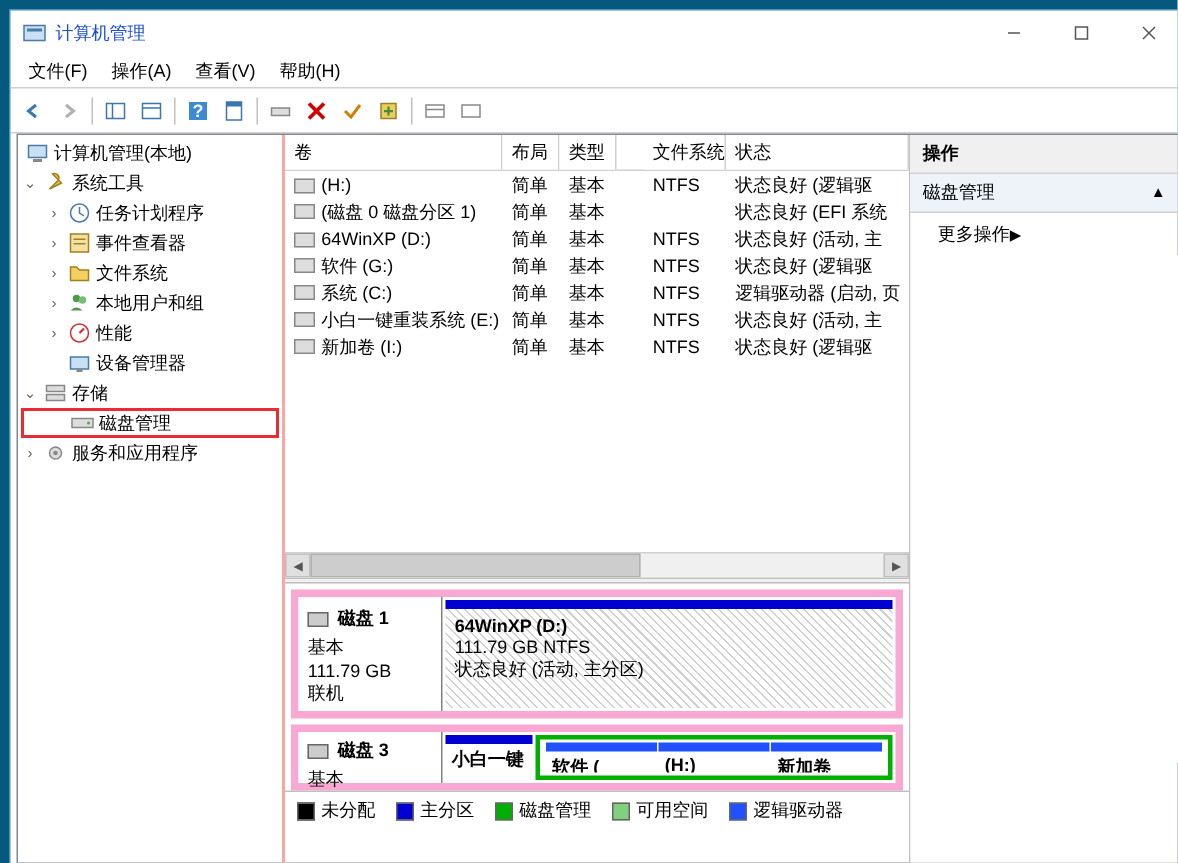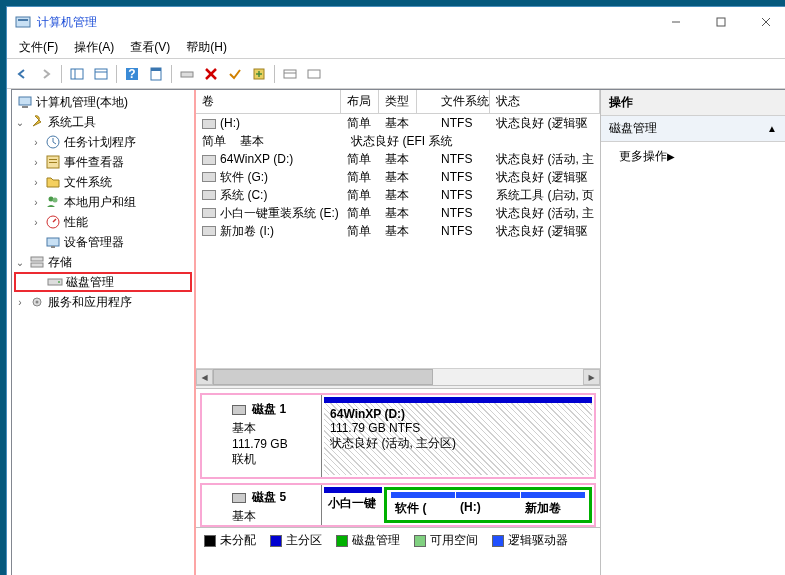--- a/index.html
+++ b/index.html
@@ -34,21 +34,21 @@
 .vol-cell { padding: 1px 6px; white-space: nowrap; overflow: hidden; }
 .vol-icon { width: 14px; height: 10px; background: #ddd; border: 1px solid #888; margin-right: 4px; display: inline-block; vertical-align: middle; }
 .c0 { width: 145px; } .c1 { width: 38px; } .c2 { width: 38px; } .c3 { width: 55px; margin-left: 18px; } .c4 { flex: 1; }
 .hscroll { height: 17px; background: #f0f0f0; border-top: 1px solid #d0d0d0; position: relative; }
 .hscroll-btn { width: 17px; height: 100%; background: #e0e0e0; border: 1px solid #c0c0c0; position: absolute; display: flex; align-items: center; justify-content: center; font-size: 8px; color: #555; }
 .hscroll-thumb { position: absolute; height: 100%; background: #cdcdcd; border: 1px solid #b0b0b0; }
 
 .splitter { height: 4px; background: #f0f0f0; border-top: 1px solid #c0c0c0; border-bottom: 1px solid #c0c0c0; cursor: ns-resize; }
 
 .disk-panel { height: 186px; overflow: hidden; display: flex; flex-direction: column; }
-.disk-row { display: flex; border: 2px solid #f9a8d4; margin: 4px 4px 0 4px; height: 86px; padding-left: 24px; }
+.disk-row { display: flex; border: 5px solid #f9a8d4; margin: 4px 4px 0 4px; height: 86px; }
 .disk-info { width: 96px; padding: 6px; background: #fff; border-right: 1px solid #808080; }
 .disk-info-icon { display: flex; align-items: center; margin-bottom: 2px; }
 .disk-info-icon .di { width: 14px; height: 10px; background: #ccc; border: 1px solid #666; margin-right: 6px; }
 .disk-parts { flex: 1; display: flex; padding: 2px; gap: 2px; }
 .part { border-top: 6px solid; padding: 4px 6px; font-size: 11px; background: #fff; overflow: hidden; white-space: nowrap; }
 .part.primary { border-color: #0000d0; }
 .part.extended-wrap { border: 3px solid #00b000; display: flex; padding: 1px; gap: 1px; }
 .part.logical { border-top: 6px solid #2050ff; }
 .part.hatched { background: repeating-linear-gradient(45deg, #fff, #fff 3px, #d0d0d0 3px, #d0d0d0 4px); }
 .part b { font-weight: bold; }
@@ -305,20 +305,21 @@
         </div>
         <div id="vol-rows">
             <div class="vol-row">
               <div class="vol-cell c0"><span class="vol-icon"></span>(H:)</div>
               <div class="vol-cell c1">简单</div>
               <div class="vol-cell c2">基本</div>
               <div class="vol-cell c3">NTFS</div>
               <div class="vol-cell c4">状态良好 (逻辑驱</div>
             </div>
             <div class="vol-row">
+              <div class="vol-cell c0"><span class="vol-icon"></span>(磁盘 0 磁盘分区 1)</div>
               <div class="vol-cell c1">简单</div>
               <div class="vol-cell c2">基本</div>
               <div class="vol-cell c3"></div>
               <div class="vol-cell c4">状态良好 (EFI 系统</div>
             </div>
             <div class="vol-row">
               <div class="vol-cell c0"><span class="vol-icon"></span>64WinXP  (D:)</div>
               <div class="vol-cell c1">简单</div>
               <div class="vol-cell c2">基本</div>
               <div class="vol-cell c3">NTFS</div>
@@ -329,21 +330,21 @@
               <div class="vol-cell c1">简单</div>
               <div class="vol-cell c2">基本</div>
               <div class="vol-cell c3">NTFS</div>
               <div class="vol-cell c4">状态良好 (逻辑驱</div>
             </div>
             <div class="vol-row">
               <div class="vol-cell c0"><span class="vol-icon"></span>系统  (C:)</div>
               <div class="vol-cell c1">简单</div>
               <div class="vol-cell c2">基本</div>
               <div class="vol-cell c3">NTFS</div>
-              <div class="vol-cell c4">系统工具 (启动, 页</div>
+              <div class="vol-cell c4">逻辑驱动器 (启动, 页</div>
             </div>
             <div class="vol-row">
               <div class="vol-cell c0"><span class="vol-icon"></span>小白一键重装系统 (E:)</div>
               <div class="vol-cell c1">简单</div>
               <div class="vol-cell c2">基本</div>
               <div class="vol-cell c3">NTFS</div>
               <div class="vol-cell c4">状态良好 (活动, 主</div>
             </div>
             <div class="vol-row">
               <div class="vol-cell c0"><span class="vol-icon"></span>新加卷  (I:)</div>
@@ -381,21 +382,21 @@
               <div>111.79 GB NTFS</div>
               <div>状态良好 (活动, 主分区)</div>
             </div>
           </div>
         </div>
 
         <div class="disk-row small">
           <div class="disk-info">
             <div class="disk-info-icon">
                 <span class="di"></span>
-                <b>磁盘 5</b>
+                <b>磁盘 3</b>
               </div>
             <div>基本</div>
           </div>
           <div class="disk-parts">
             <div class="part primary" style="width:58px"><b>小白一键</b></div>
             <div class="part extended-wrap" style="flex:1">
               <div class="part logical" style="flex:1"><b>软件  (</b></div>
               <div class="part logical" style="flex:1"><b>(H:)</b></div>
               <div class="part logical" style="flex:1"><b>新加卷</b></div>
             </div>

